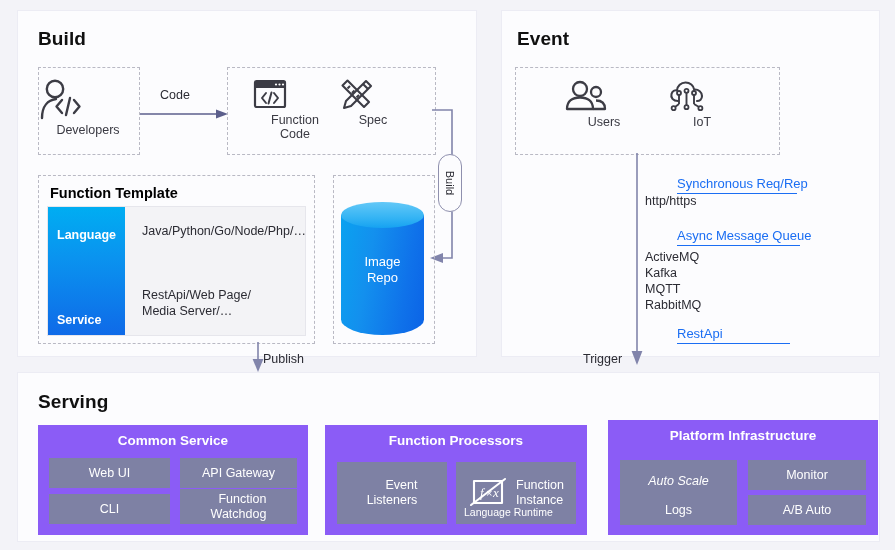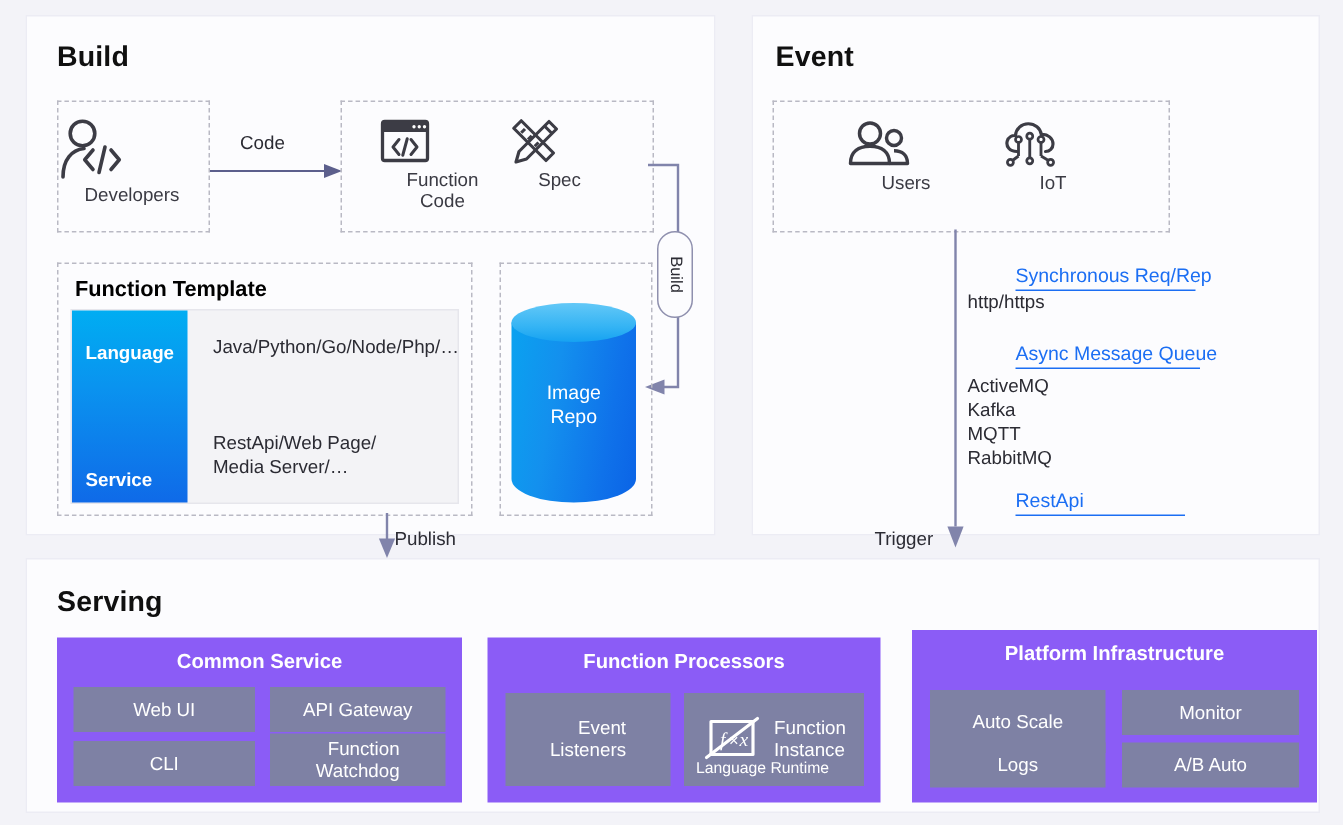--- a/index.html
+++ b/index.html
@@ -369,19 +369,19 @@
       <span class="fx-text">
         <span>Function</span><br>
         <span>Instance</span>
       </span>
       <div class="runtime-lbl">Language Runtime</div>
     </div>
   </div>
 
   <div class="group" style="left:608px; top:420px; width:270px; height:115px;">
     <div class="group-title">Platform Infrastructure</div>
-    <div class="chip" style="left:12px; top:40px; width:117px; height:42px;">Auto Scale</div>
+    <div class="chip" style="left:12px; top:40px; width:117px; height:42px;font-style:italic;">Auto Scale</div>
     <div class="chip" style="left:140px; top:40px; width:118px; height:30px;">Monitor</div>
     <div class="chip" style="left:12px; top:75px; width:117px; height:30px;">Logs</div>
     <div class="chip" style="left:140px; top:75px; width:118px; height:30px;">A/B Auto</div>
   </div>
 
 </div>
 
 </body></html>

